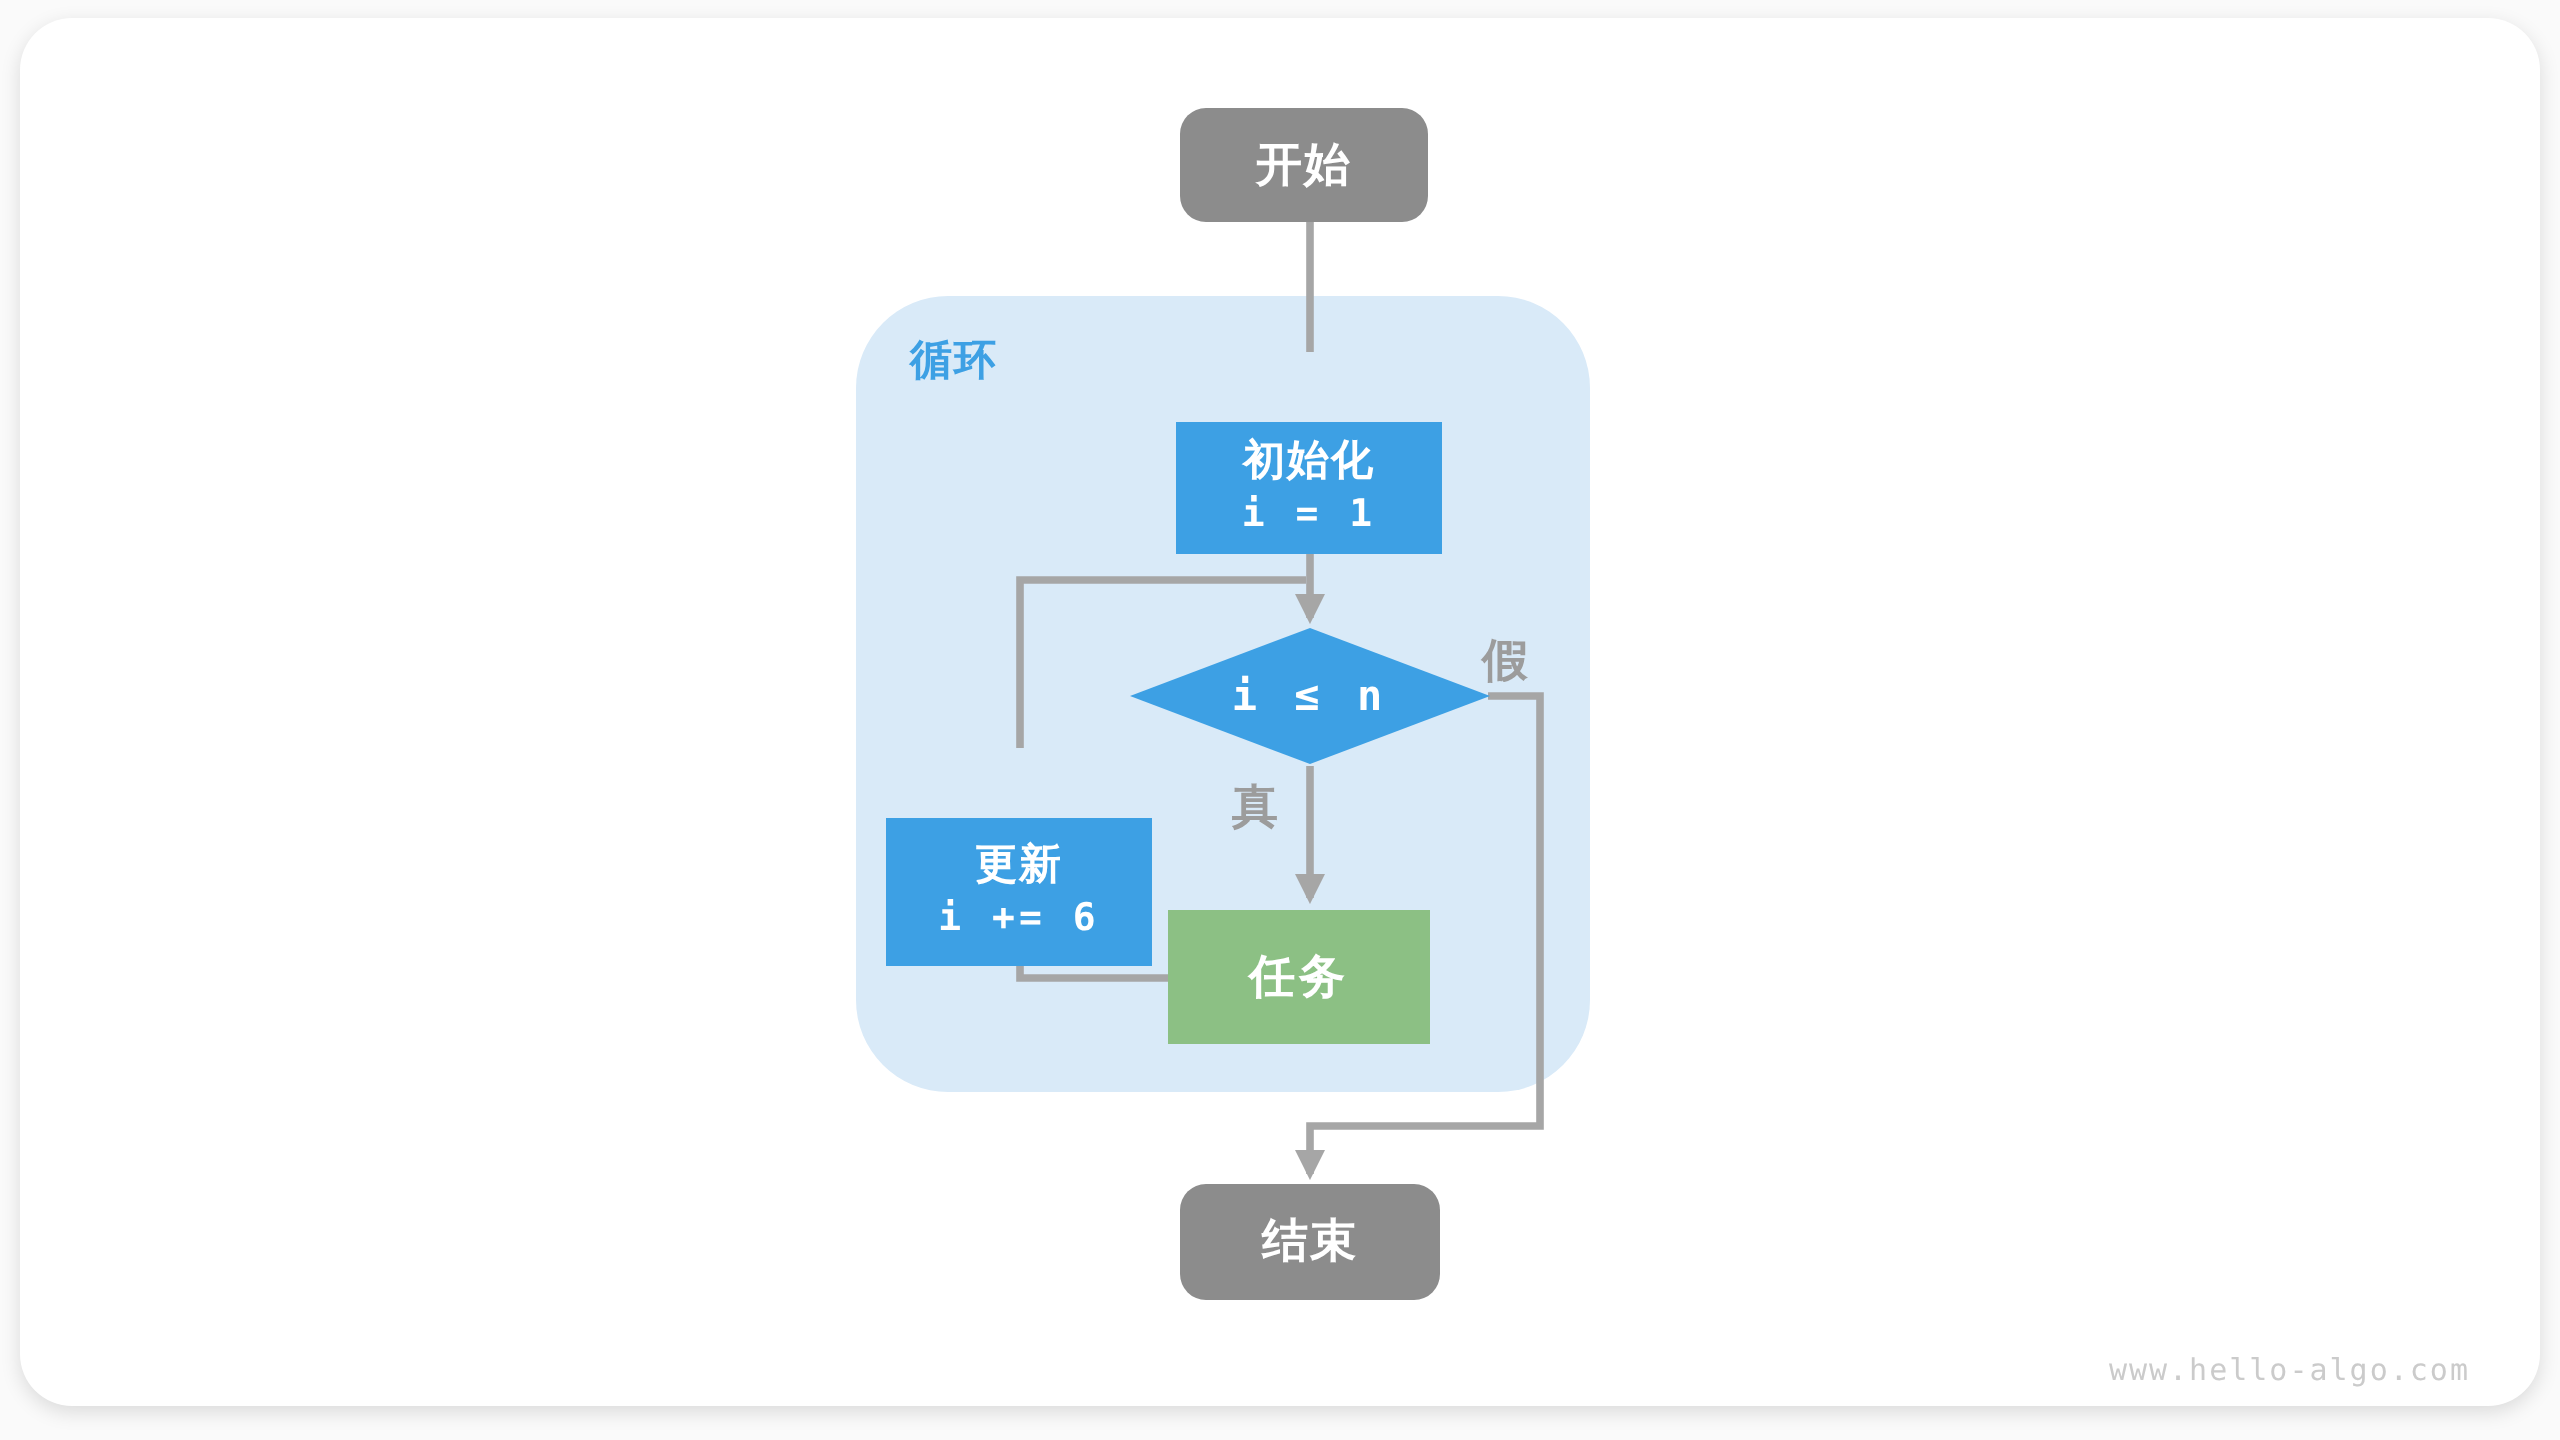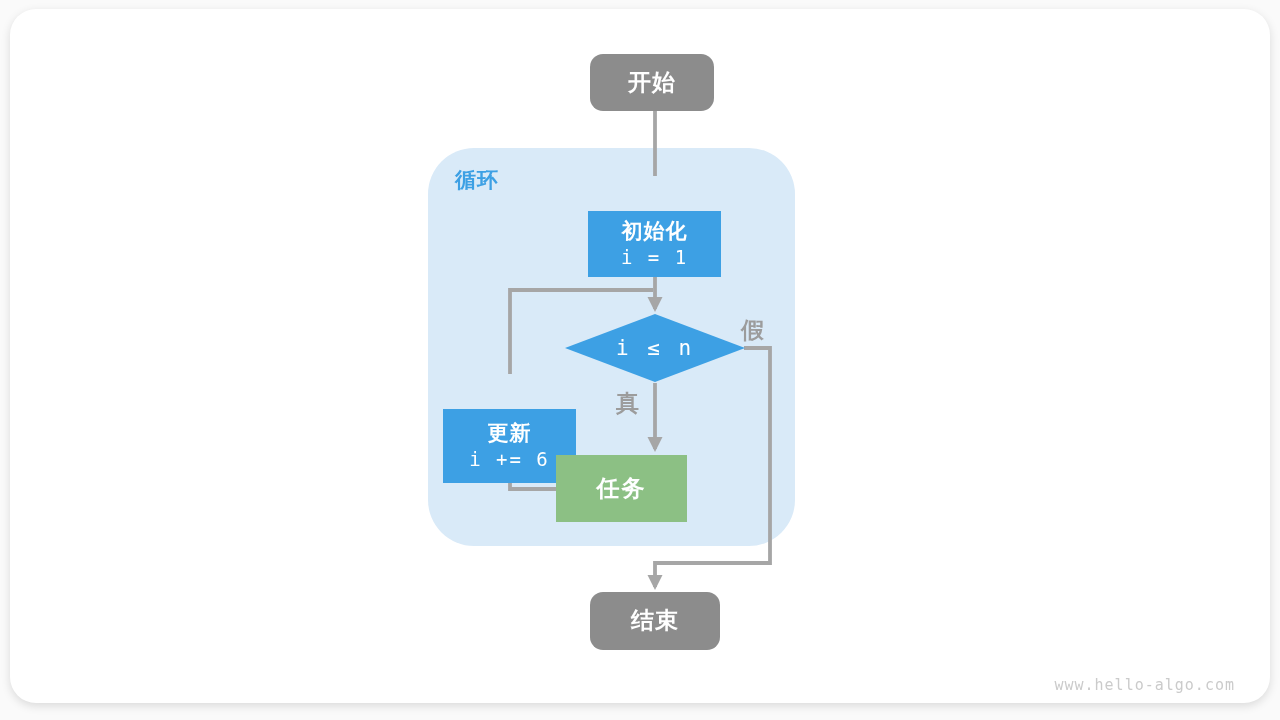--- a/index.html
+++ b/index.html
@@ -80,21 +80,21 @@
     letter-spacing: 2px;
   }
   .zh-line {
     font-size: 21px;
     letter-spacing: 1px;
     line-height: 1.35;
   }
   .code-line {
     font-family: "DejaVu Sans Mono", monospace;
     font-size: 19px;
-    font-weight: normal;
+    font-weight: bold;
     letter-spacing: 2px;
     line-height: 1.35;
   }
   .diamond {
     position: absolute;
     left: 565px; top: 314px;
     width: 180px; height: 68px;
     z-index: 3;
     background: var(--node-blue, #3da0e4);
     clip-path: polygon(50% 0, 100% 50%, 50% 100%, 0 50%);
@@ -159,21 +159,21 @@
 
   <div class="diamond">
     <span class="code-line">i ≤ n</span>
   </div>
 
   <div class="node process-blue" style="left:443px; top:373px; width:133px; height:74px;">
     <span class="zh-line">更新</span>
     <span class="code-line">i += 6</span>
   </div>
 
-  <div class="node process-green" style="left:556px; top:455px; width:131px; height:67px;">
+  <div class="node process-green" style="left:584px; top:455px; width:131px; height:67px;">
     <span>任务</span>
   </div>
 
   <div class="node terminal" style="left:590px; top:592px; width:130px; height:58px;">
     <span class="zh-line" style="font-size:23px;">结束</span>
   </div>
 
   <div class="edge-label true">真</div>
   <div class="edge-label false">假</div>
 

